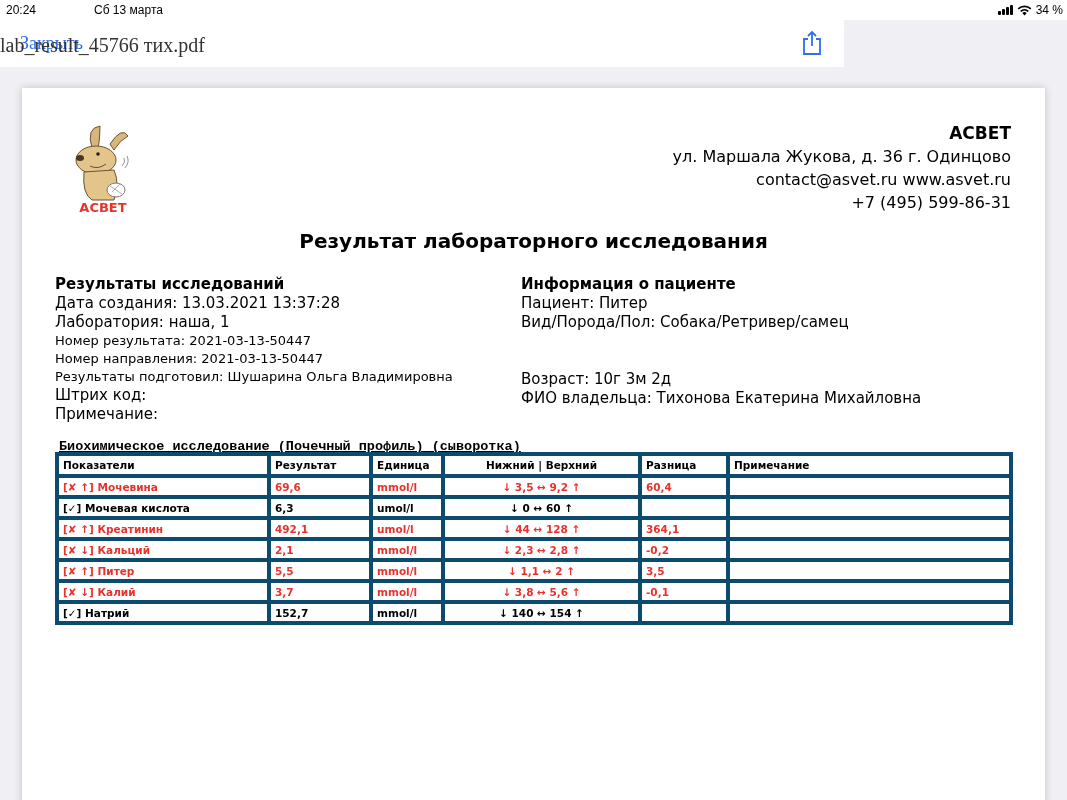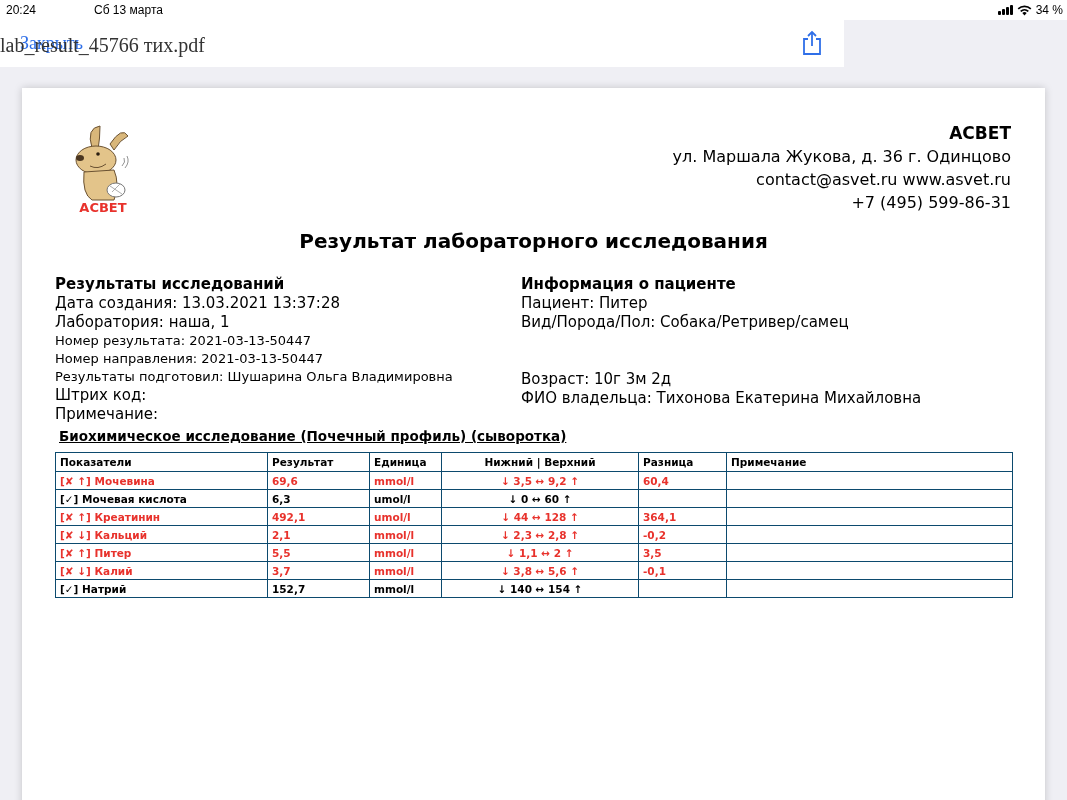--- a/index.html
+++ b/index.html
@@ -42,29 +42,29 @@
   .doc-title { position:absolute; left:0; right:0; top:141px; text-align:center; font-size:20px; font-weight:bold; color:#000; }
 
   .left-info { position:absolute; left:33px; top:186px; color:#000; }
   .right-info { position:absolute; left:499px; top:186px; color:#000; }
   .h { font-weight:bold; font-size:15px; line-height:20px; }
   .l15 { font-size:15px; line-height:19px; }
   .l13 { font-size:13px; line-height:18px; }
   .gap { height:38px; }
 
   .section-title {
-    position:absolute; left:37px; top:340px; font-size:13.5px; font-weight:bold;
-    text-decoration:underline; color:#000;
+    position:absolute; left:37px; top:351px; font-size:13.5px; font-weight:bold;
+    text-decoration:underline; color:#000;font-family:Liberation Mono, monospace;
   }
   table.results {
     position:absolute; left:33px; top:364px; width:958px;
     border-collapse:collapse; font-size:10.5px; font-weight:bold;
   }
   table.results th, table.results td {
-    border:1px solid #0c4a6e; height:17px; padding:0 4px; text-align:left; white-space:nowrap;
+    border:4px solid #0c4a6e; height:17px; padding:0 4px; text-align:left; white-space:nowrap;
   }
   table.results th { height:18px; }
   table.results .c { text-align:center; }
   tr.bad td { color:#e8322c;margin-left:16px; }
   tr.ok td { color:#000; }
 </style>
 </head>
 <body>
 
 <div class="statusbar">

